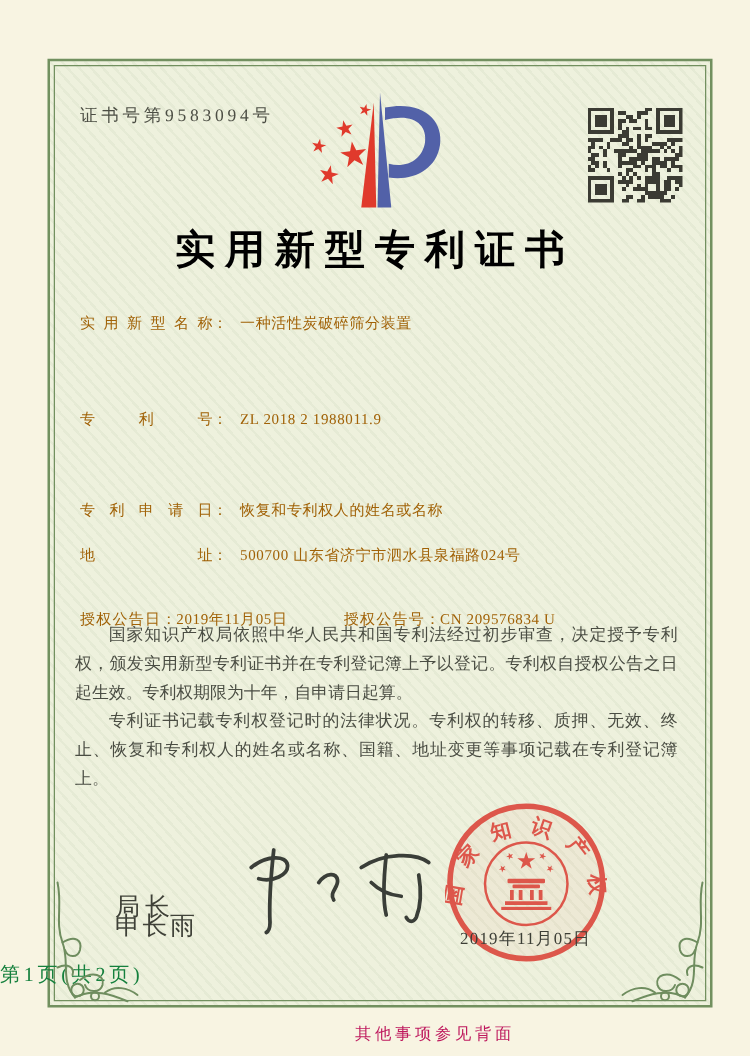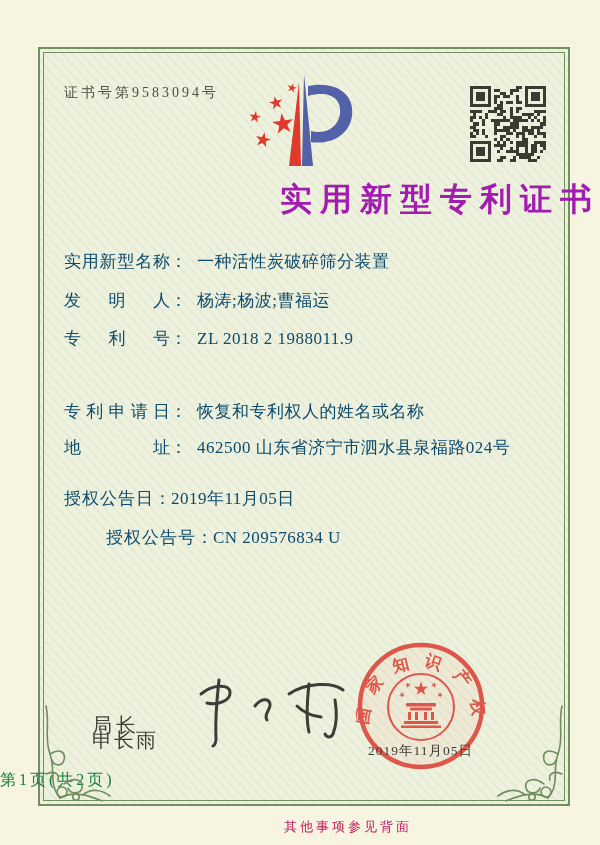--- a/index.html
+++ b/index.html
@@ -22,24 +22,24 @@
   }
   .frame-inner{
     position:absolute;left:3px;top:3px;right:3px;bottom:3px;
     border:1px solid var(--frame,#72905f);
   }
   .abs{position:absolute;}
   .cert-no{
     left:64px;top:84px;font-size:14px;letter-spacing:3px;color:#4c4e44;
   }
   .title{
-    left:0;top:178px;width:600px;text-align:right;
-    font-size:32px;font-weight:600;letter-spacing:8px;color:#a21caf;
-  }
-  .row{left:64px;width:480px;font-size:17px;color:#0c4a6e;}
+    left:0;top:178px;width:600px;text-align:center;
+    font-size:32px;font-weight:600;letter-spacing:8px;color:#000000;
+  }
+  .row{left:64px;width:480px;font-size:12px;color:#a16207;}
   .lbl{
     display:inline-block;width:106px;text-align:justify;text-align-last:justify;
     vertical-align:bottom;
   }
   .colon{margin-right:10px;}
   .val{letter-spacing:0.5px;}
   .grant-pair{display:inline-block;margin-top:16px;}
   .grant-pair .lbl2{letter-spacing:1px;}
   .legal{
     left:60px;top:496px;width:482px;font-size:13.5px;line-height:23px;
@@ -397,41 +397,42 @@
       <rect x="19" y="24" width="1" height="1" fill="#3b3b33"></rect>
       <rect x="20" y="24" width="1" height="1" fill="#3b3b33"></rect>
       <rect x="21" y="24" width="1" height="1" fill="#3b3b33"></rect>
     </svg>
 
   <div class="abs title">实用新型专利证书</div>
 
   <div class="abs row" style="top:250px">
     <span class="lbl">实用新型名称</span><span class="colon">：</span><span class="val">一种活性炭破碎筛分装置</span>
   </div>
-  <div class="abs row" style="top:289px">
-    <span class="lbl">发明人</span><span class="colon">：</span><span class="val">杨涛;杨波;曹福运</span>
-  </div>
   <div class="abs row" style="top:327px">
     <span class="lbl">专利号</span><span class="colon">：</span><span class="val">ZL 2018 2 1988011.9</span>
   </div>
   <div class="abs row" style="top:400px">
     <span class="lbl">专利申请日</span><span class="colon">：</span><span class="val">恢复和专利权人的姓名或名称</span>
   </div>
   <div class="abs row" style="top:436px">
-    <span class="lbl">地址</span><span class="colon">：</span><span class="val">462500 山东省济宁市泗水县泉福路024号</span>
+    <span class="lbl">地址</span><span class="colon">：</span><span class="val">500700 山东省济宁市泗水县泉福路024号</span>
   </div>
   <div class="abs row" style="top:471px">
     <span class="grant-pair">
       <span class="lbl2">授权公告日</span><span>：</span><span class="val">2019年11月05日</span>
     </span>
     <span class="grant-pair" style="margin-left:42px">
       <span class="lbl2">授权公告号</span><span>：</span><span class="val">CN 209576834 U</span>
     </span>
   </div>
 
+  <div class="abs legal">
+    <p>国家知识产权局依照中华人民共和国专利法经过初步审查，决定授予专利权，颁发实用新型专利证书并在专利登记簿上予以登记。专利权自授权公告之日起生效。专利权期限为十年，自申请日起算。</p>
+    <p>专利证书记载专利权登记时的法律状况。专利权的转移、质押、无效、终止、恢复和专利权人的姓名或名称、国籍、地址变更等事项记载在专利登记簿上。</p>
+  </div>
 
   <div class="abs director-label">局长</div>
   <div class="abs director-name">申长雨</div>
 
   <svg class="abs signature" width="170" height="78" viewBox="0 0 170 78">
     <g fill="none" stroke="#3a3e38" stroke-width="3" stroke-linecap="round" stroke-linejoin="round">
       <path d="M34,8 C32,26 30,46 31,66 C31,70 30,73 28,74"></path>
       <path d="M16,22 C28,12 44,12 45,20 C46,28 33,34 22,31"></path>
       <path d="M70,34 C76,26 84,26 85,32 C86,38 78,42 82,48"></path>
       <path d="M104,22 C122,10 148,10 158,18"></path>

